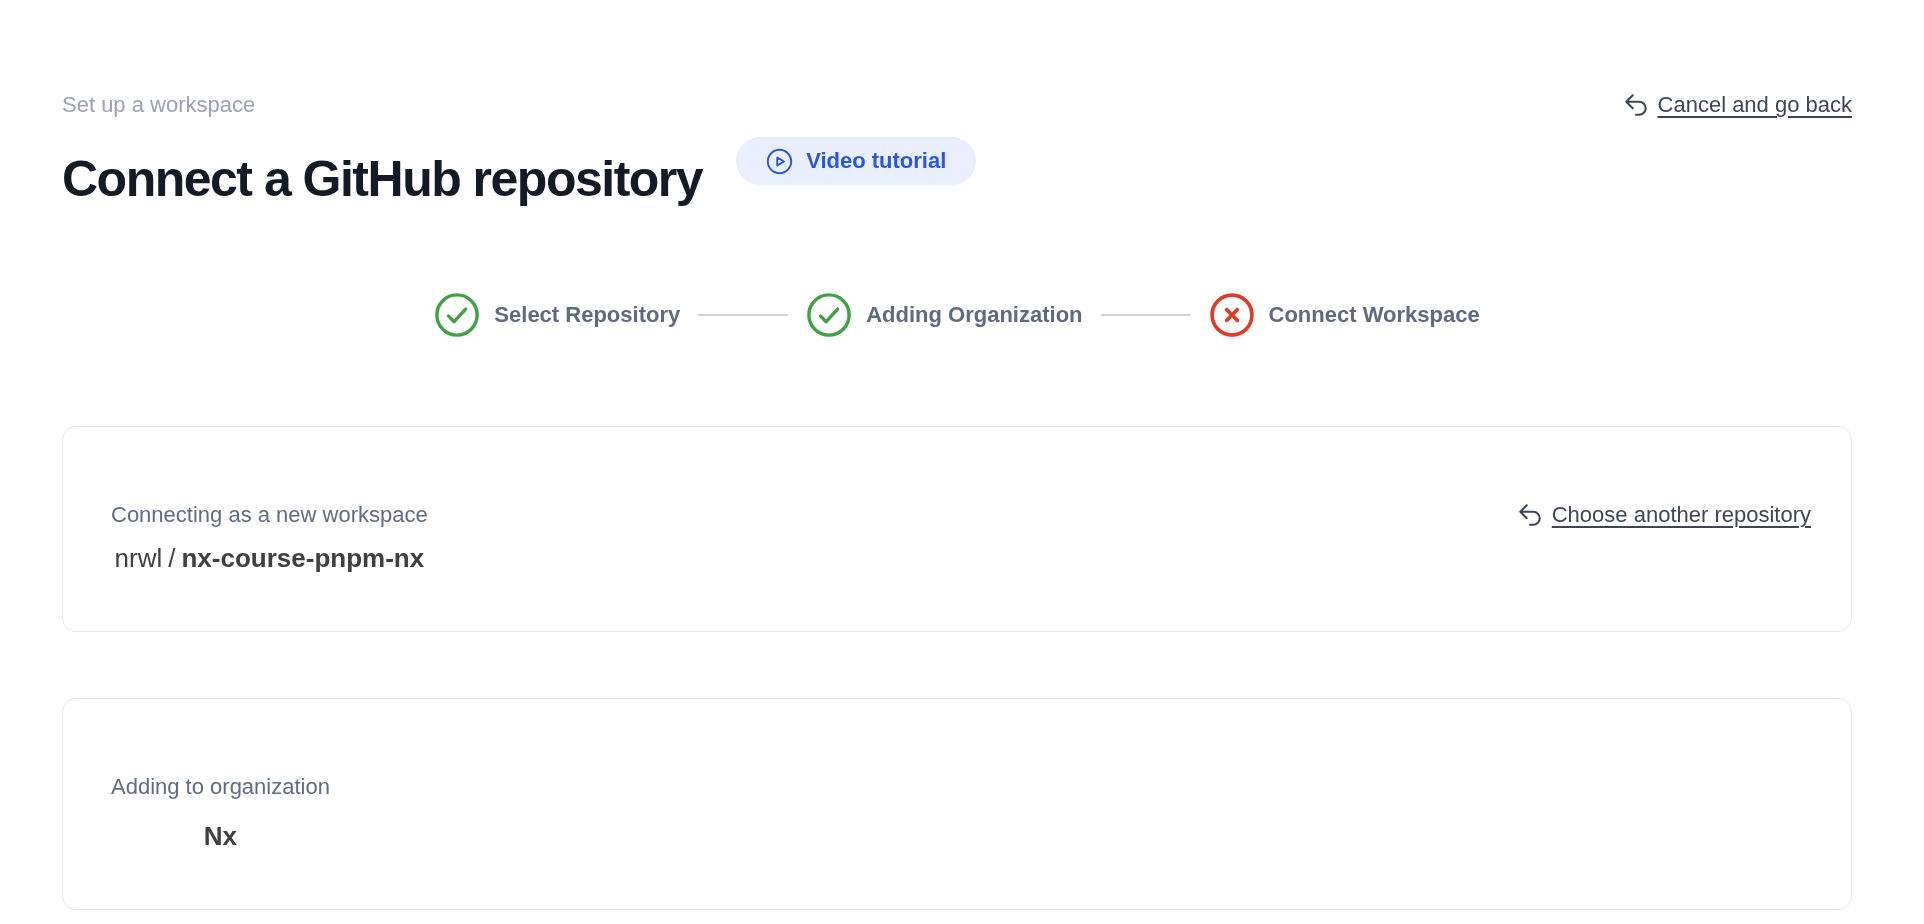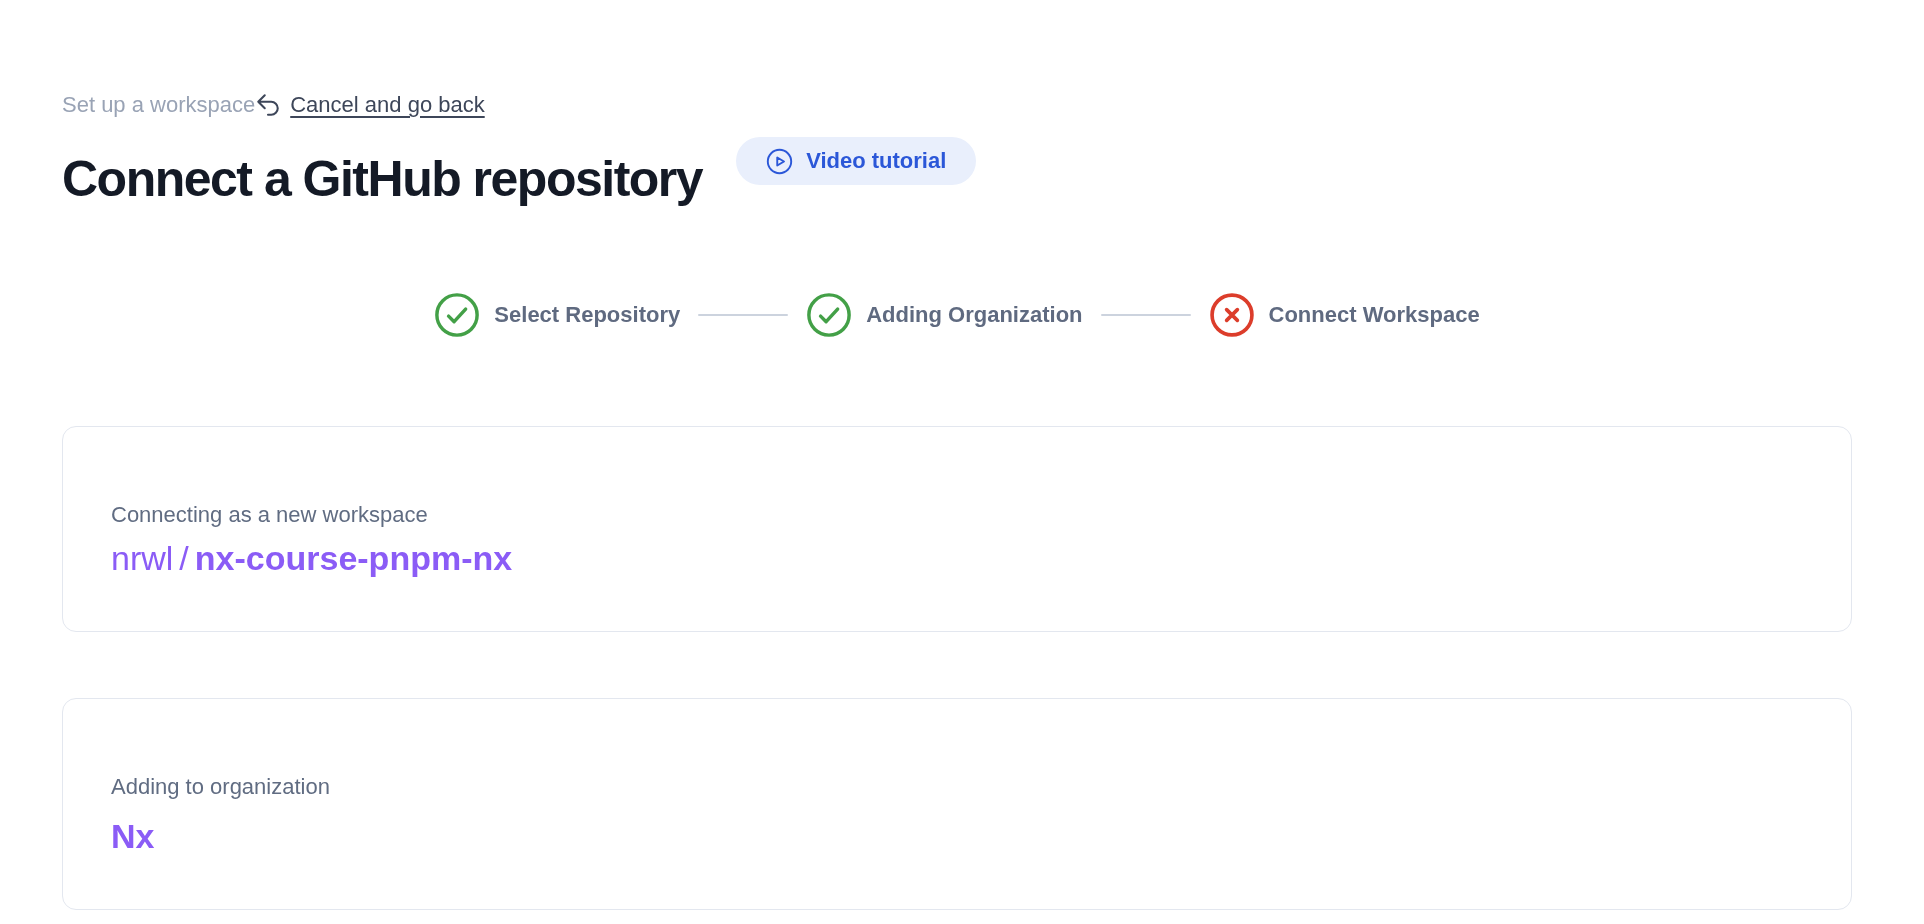--- a/index.html
+++ b/index.html
@@ -7,21 +7,21 @@
     width: 1924px; height: 924px;
     background: #ffffff;
     font-family: "Liberation Sans", sans-serif;
     overflow: hidden;
   }
   .page { padding: 90px 72px 0 62px; }
 
   
   .header { position: relative; }
   .header-top {
-    display: flex; align-items: flex-start;
+    display: flex; justify-content: space-between; align-items: flex-start;
   }
   .eyebrow {
     font-size: 22px; line-height: 30px;
     color: #99a3b5; font-weight: 400;
     margin-bottom: 10px;
   }
   .cancel-link {
     display: inline-flex; align-items: center; gap: 9px;
     font-size: 22px; line-height: 30px; font-weight: 500;
     color: #3d4659; text-decoration: none; cursor: pointer;
@@ -65,21 +65,21 @@
     padding: 72px 40px 52px 48px;
     display: flex; justify-content: space-between; align-items: flex-start;
     background: #ffffff;
   }
   .card-repo { margin-top: 88px; }
   .card-org  { margin-top: 66px; }
   .card-eyebrow {
     font-size: 22px; line-height: 32px; color: #606c82; font-weight: 400;
   }
   .card-value {
-    margin-top: 6px; font-size: 34px; line-height: 42px; color: #8b5cf6;
+    margin-top: 6px; font-size: 26px; line-height: 42px; color: #404040; text-align: center;
   }
   .card-value .owner { font-weight: 500; }
   .card-value .sep   { font-weight: 500; margin: 0 6px; }
   .card-value .repo  { font-weight: 700; }
   .card-value.org-name { font-weight: 700; margin-top: 12px; }
   .change-link {
     display: inline-flex; align-items: center; gap: 9px;
     font-size: 22px; line-height: 32px; font-weight: 500;
     color: #3d4659; text-decoration: none; cursor: pointer;
   }
@@ -153,20 +153,28 @@
 
   </div>
 
   <div class="card card-repo">
     <div>
       <div class="card-eyebrow">Connecting as a new workspace</div>
       <div class="card-value">
         <span class="owner">nrwl</span><span class="sep">/</span><span class="repo">nx-course-pnpm-nx</span>
       </div>
     </div>
+    <a class="change-link">
+      <span class="uturn-icon">
+        <svg viewBox="0 0 24 24" fill="none" stroke="#3d4659" stroke-width="1.9" stroke-linecap="round" stroke-linejoin="round" width="26" height="26">
+          <path d="M9 15L3 9m0 0l6-6M3 9h12a6 6 0 0 1 0 12h-3"></path>
+        </svg>
+      </span>
+      <span class="link-text">Choose another repository</span>
+    </a>
   </div>
 
   <div class="card card-org">
     <div>
       <div class="card-eyebrow">Adding to organization</div>
       <div class="card-value org-name">Nx</div>
     </div>
   </div>
 
 </div>

